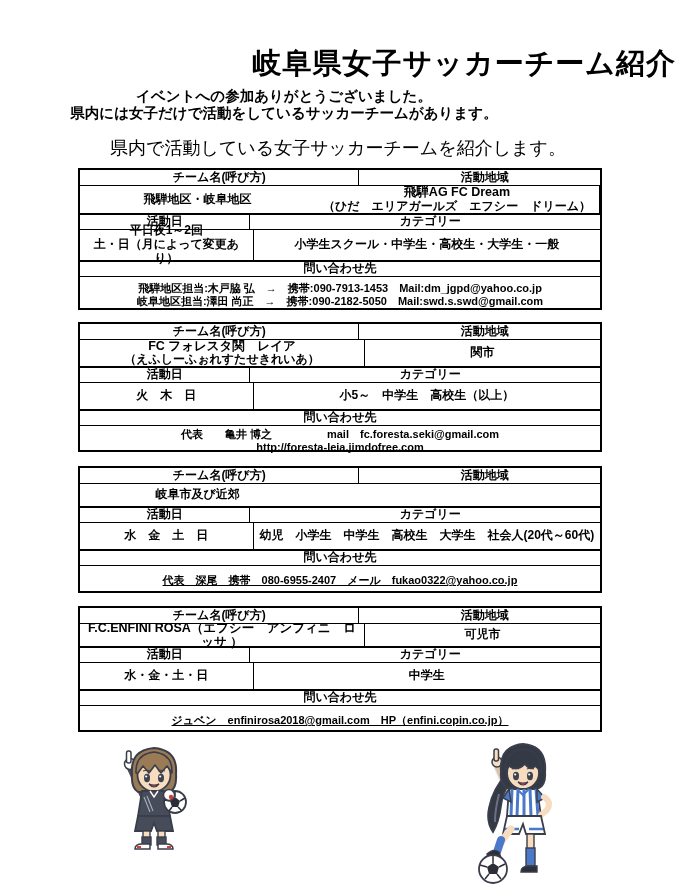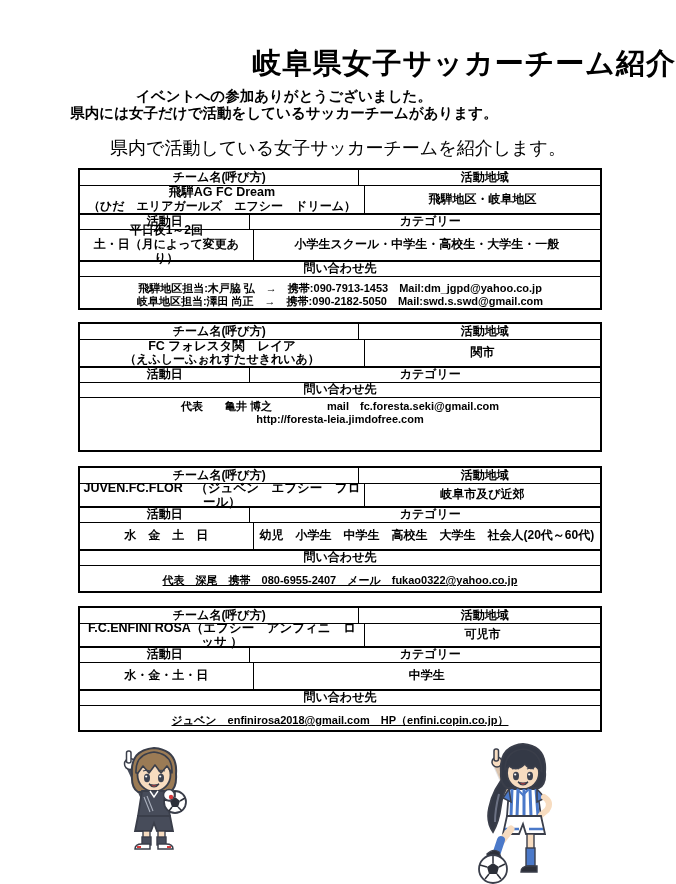--- a/index.html
+++ b/index.html
@@ -59,25 +59,25 @@
   <div>県内には女子だけで活動をしているサッカーチームがあります。</div>
 </div>
 <div class="intro">県内で活動している女子サッカーチームを紹介します。</div>
 
 <div class="team-table t1">
   <div class="row thin split-name" style="height:16px">
     <div class="cell c-left hdr">チーム名(呼び方)</div>
     <div class="cell c-right hdr">活動地域</div>
   </div>
   <div class="row thick split-name" style="height:29px">
+    <div class="cell c-right val">飛騨地区・岐阜地区</div>
     <div class="cell c-left val">
       <span class="name-big">飛騨AG FC Dream</span>
       <span>（ひだ　エリアガールズ　エフシー　ドリーム）</span>
     </div>
-    <div class="cell c-right val">飛騨地区・岐阜地区</div>
   </div>
   <div class="row thin split-days" style="height:15px">
     <div class="cell c-left hdr">活動日</div>
     <div class="cell c-right hdr">カテゴリー</div>
   </div>
   <div class="row thick split-days" style="height:32px">
     <div class="cell c-left val">
       <span>平日夜1～2回</span>
       <span>土・日（月によって変更あり）</span>
     </div>
@@ -103,38 +103,41 @@
     <div class="cell c-left val">
       <span class="name-big">FC フォレスタ関　レイア</span>
       <span>（えふしーふぉれすたせきれいあ）</span>
     </div>
     <div class="cell c-right val">関市</div>
   </div>
   <div class="row thin split-days" style="height:15px">
     <div class="cell c-left hdr">活動日</div>
     <div class="cell c-right hdr">カテゴリー</div>
   </div>
+  <div class="row thick split-days" style="height:28px">
+    <div class="cell c-left val">火　木　日</div>
+    <div class="cell c-right val">小5～　中学生　高校生（以上）</div>
+  </div>
   <div class="row thin" style="height:15px">
     <div class="cell hdr" style="width:100%">問い合わせ先</div>
   </div>
   <div class="row contact-body" style="height:28px">
     <div class="cell">
       <span>代表　　亀井 博之　　　　　mail　fc.foresta.seki@gmail.com</span>
       <span>http://foresta-leia.jimdofree.com</span>
     </div>
   </div>
 </div>
 
 <div class="team-table t3">
   <div class="row thin split-name" style="height:16px">
     <div class="cell c-left hdr">チーム名(呼び方)</div>
     <div class="cell c-right hdr">活動地域</div>
   </div>
   <div class="row thick split-name" style="height:24px">
-    <div class="cell c-left val name-big">JUVEN.FC.FLOR　（ジュベン　エフシー　フロール）</div>
     <div class="cell c-right val">岐阜市及び近郊</div>
   </div>
   <div class="row thin split-days" style="height:15px">
     <div class="cell c-left hdr">活動日</div>
     <div class="cell c-right hdr">カテゴリー</div>
   </div>
   <div class="row thick split-days" style="height:28px">
     <div class="cell c-left val">水　金　土　日</div>
     <div class="cell c-right val">幼児　小学生　中学生　高校生　大学生　社会人(20代～60代)</div>
   </div>

